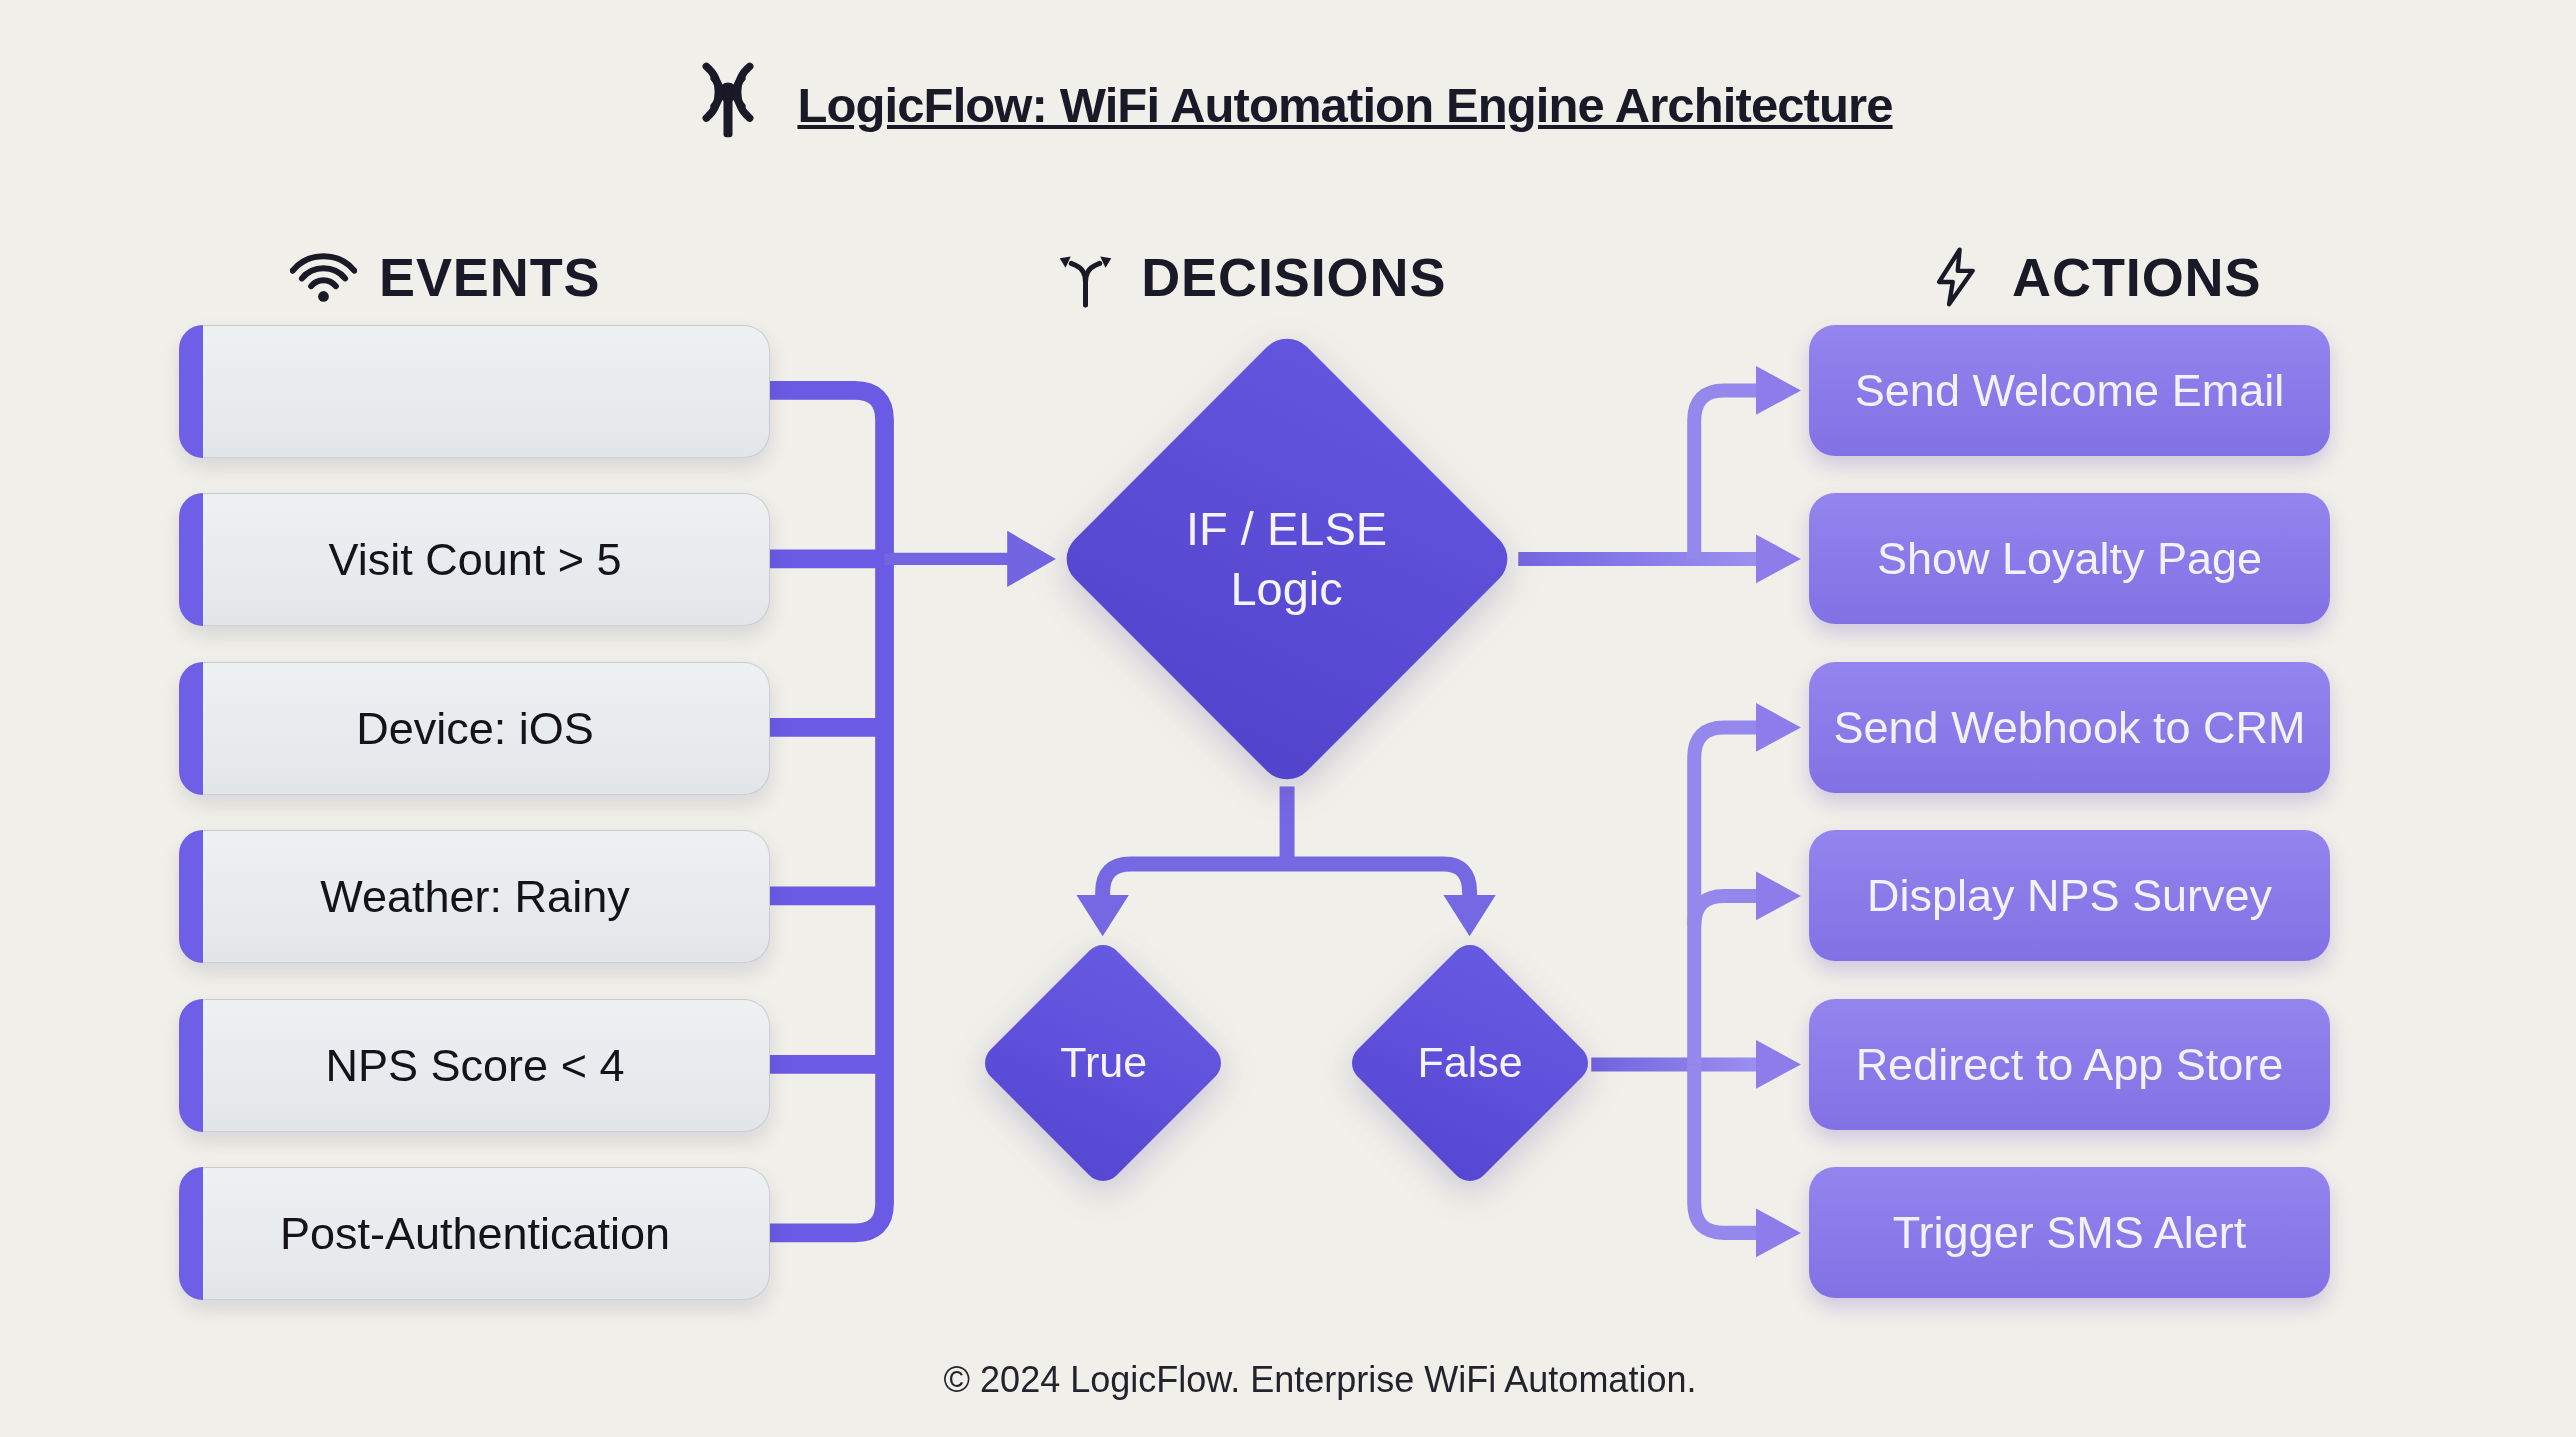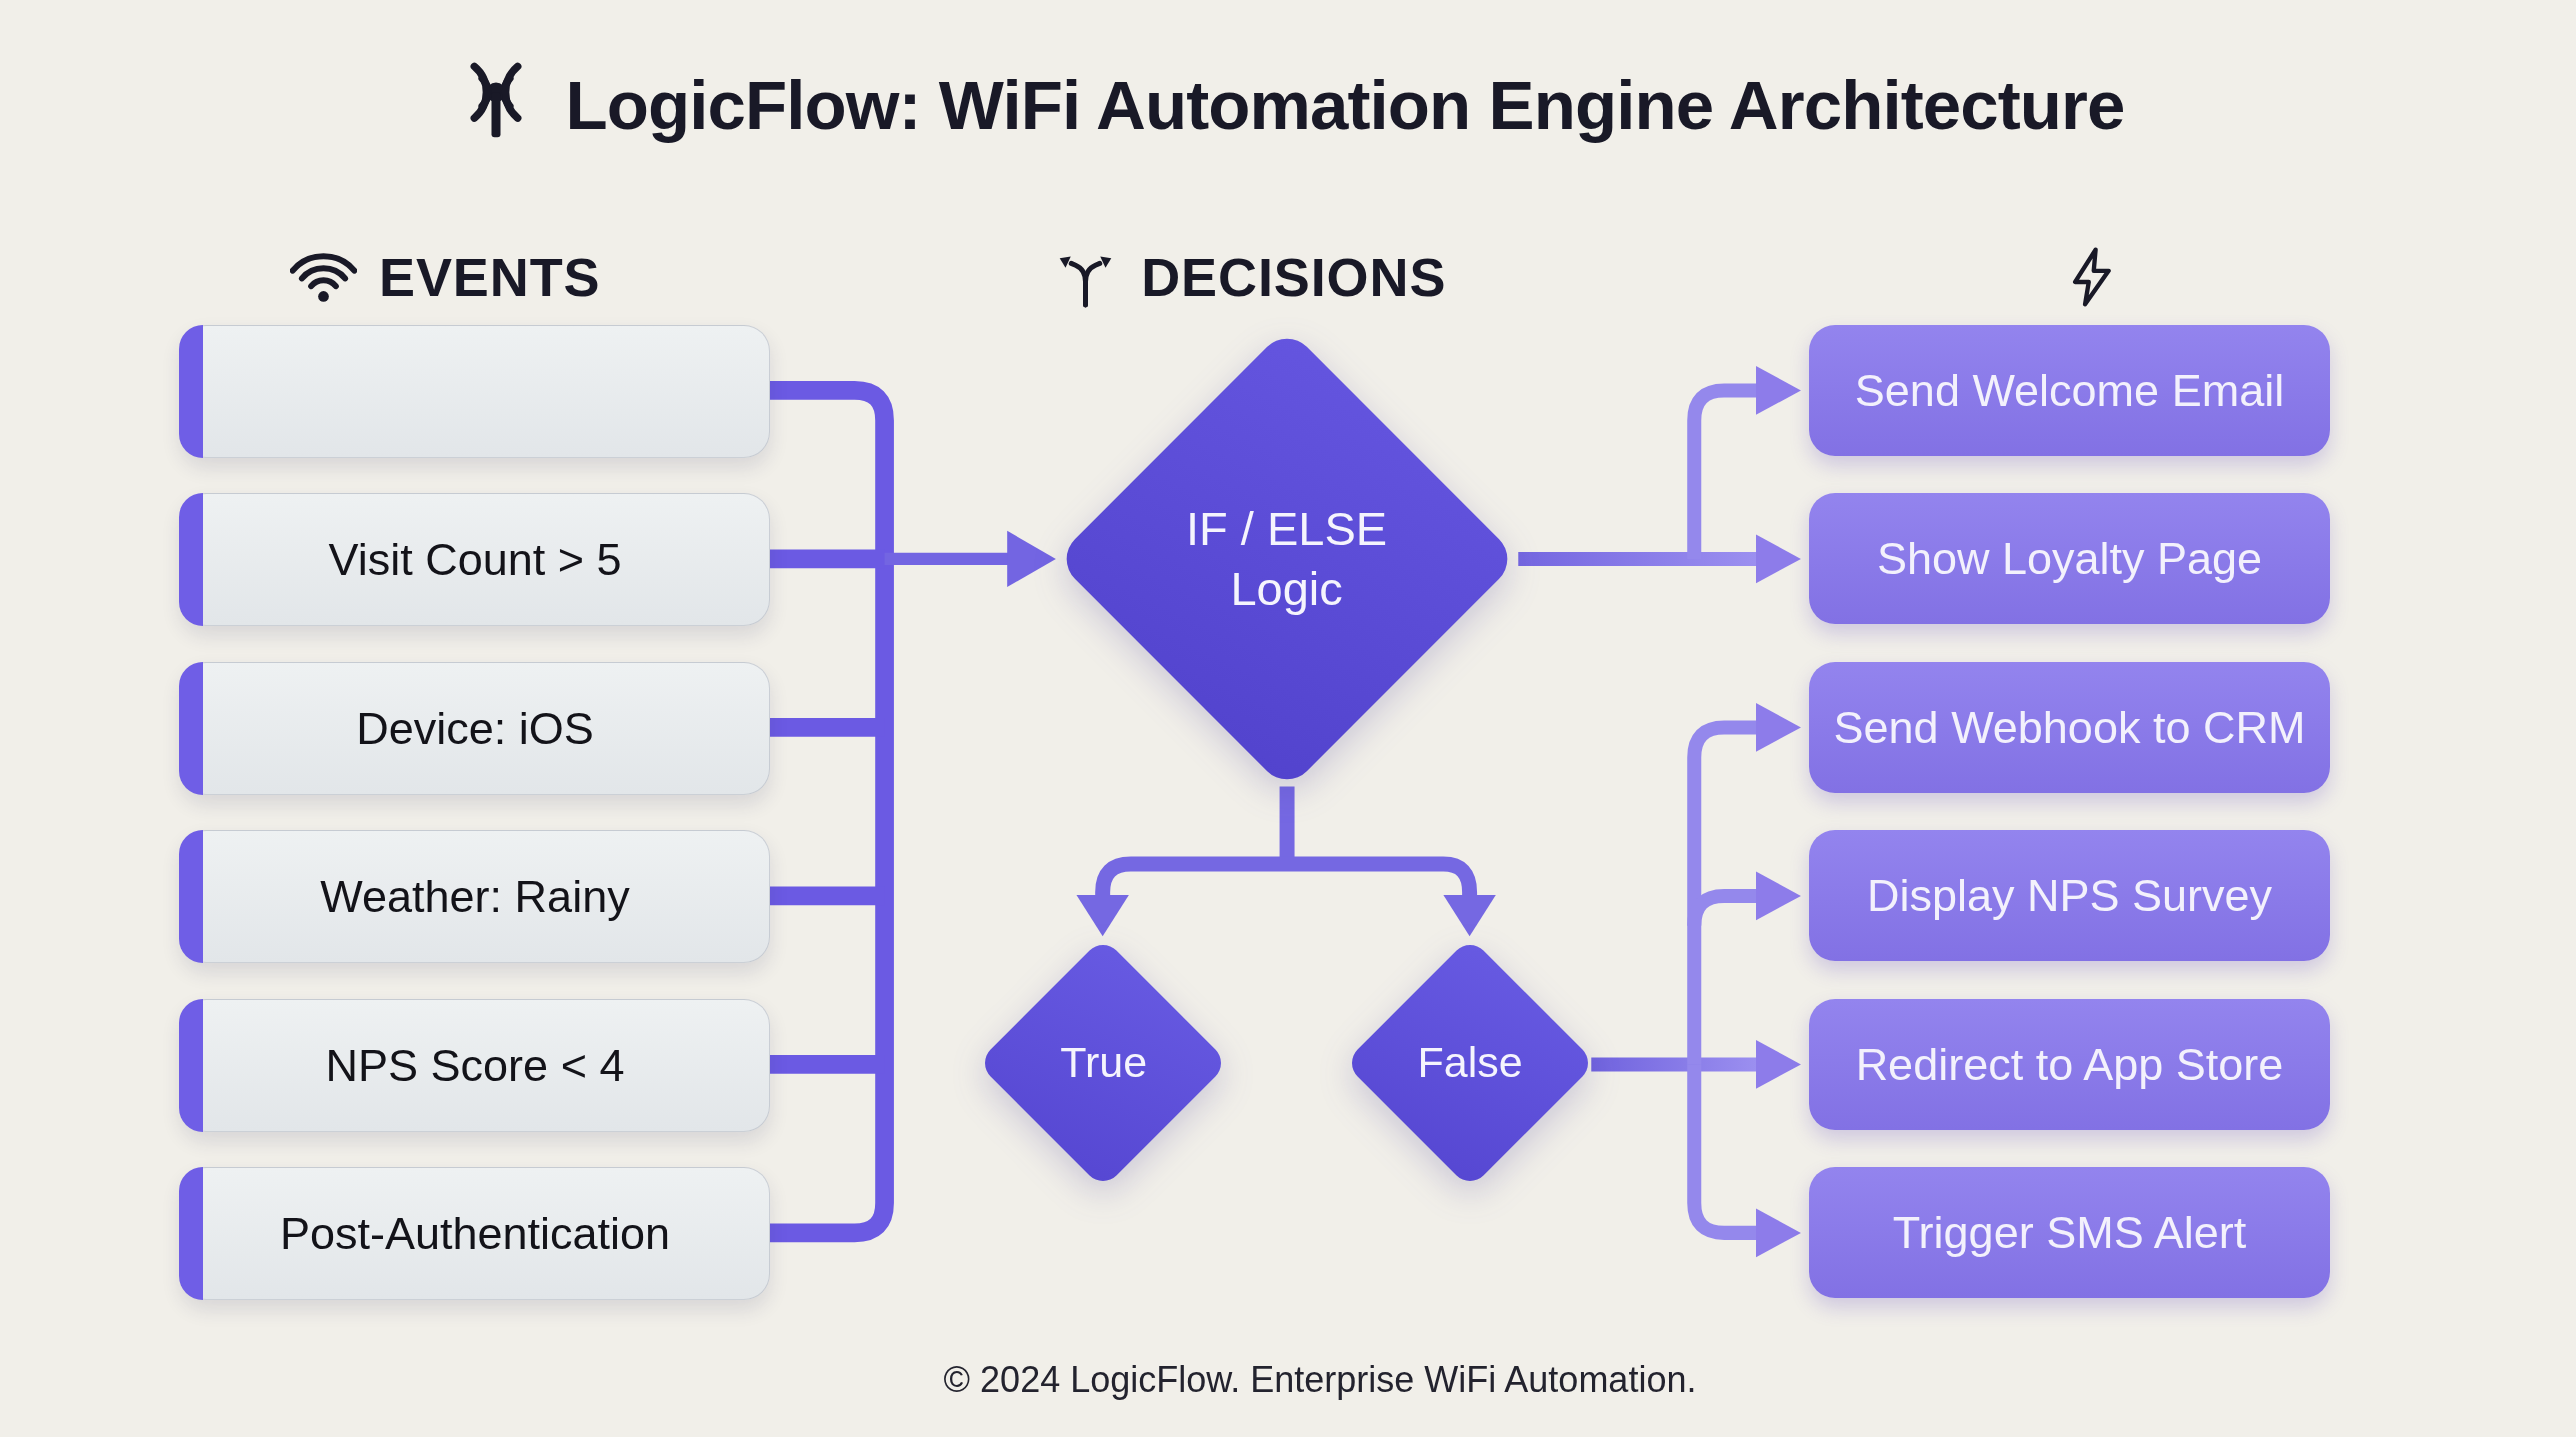--- a/index.html
+++ b/index.html
@@ -10,21 +10,21 @@
     color:#1a1a29;
   }
   svg.connectors{position:absolute;left:0;top:0;z-index:1;}
 
   
   .title-row{
     position:absolute;left:0;top:58px;width:100%;height:94px;z-index:2;
     display:flex;align-items:center;justify-content:center;gap:24px;
   }
   .title-row h1{
-    margin:0;font-size:69px;font-weight:700;letter-spacing:-0.9px;color:#191927;
+    margin:0;font-size:49px;font-weight:700;letter-spacing:-0.9px;color:#191927;text-decoration:underline;
   }
   .title-icon{width:90px;height:86px;display:block;}
 
   
   .col-header{
     position:absolute;top:221px;height:71px;z-index:2;
     display:flex;align-items:center;justify-content:center;gap:22.5px;margin-top:20px;
   }
   .col-header .hicon{width:67px;height:62px;display:block;}
   .col-header .hlabel{font-size:54px;font-weight:700;letter-spacing:0.9px;color:#191927;}
@@ -163,20 +163,21 @@
     </span>
     <span class="hlabel">DECISIONS</span>
   </div>
 
   <div class="col-header" id="hdr-actions">
     <span>
       <svg class="hicon" viewBox="0 0 100 100">
         <path d="M 55 6 L 22 58 H 44 L 38 94 L 76 40 H 52 Z" fill="none" stroke="#191927" stroke-width="7" stroke-linejoin="round"></path>
       </svg>
     </span>
+    <span class="hlabel">ACTIONS</span>
   </div>
 
   <div class="event-box" style="top:325px">
     <span class="accent"></span>
   </div>
   <div class="event-box" style="top:493px">
     <span class="accent"></span>
     <span class="label">Visit Count &gt; 5</span>
   </div>
   <div class="event-box" style="top:662px">

